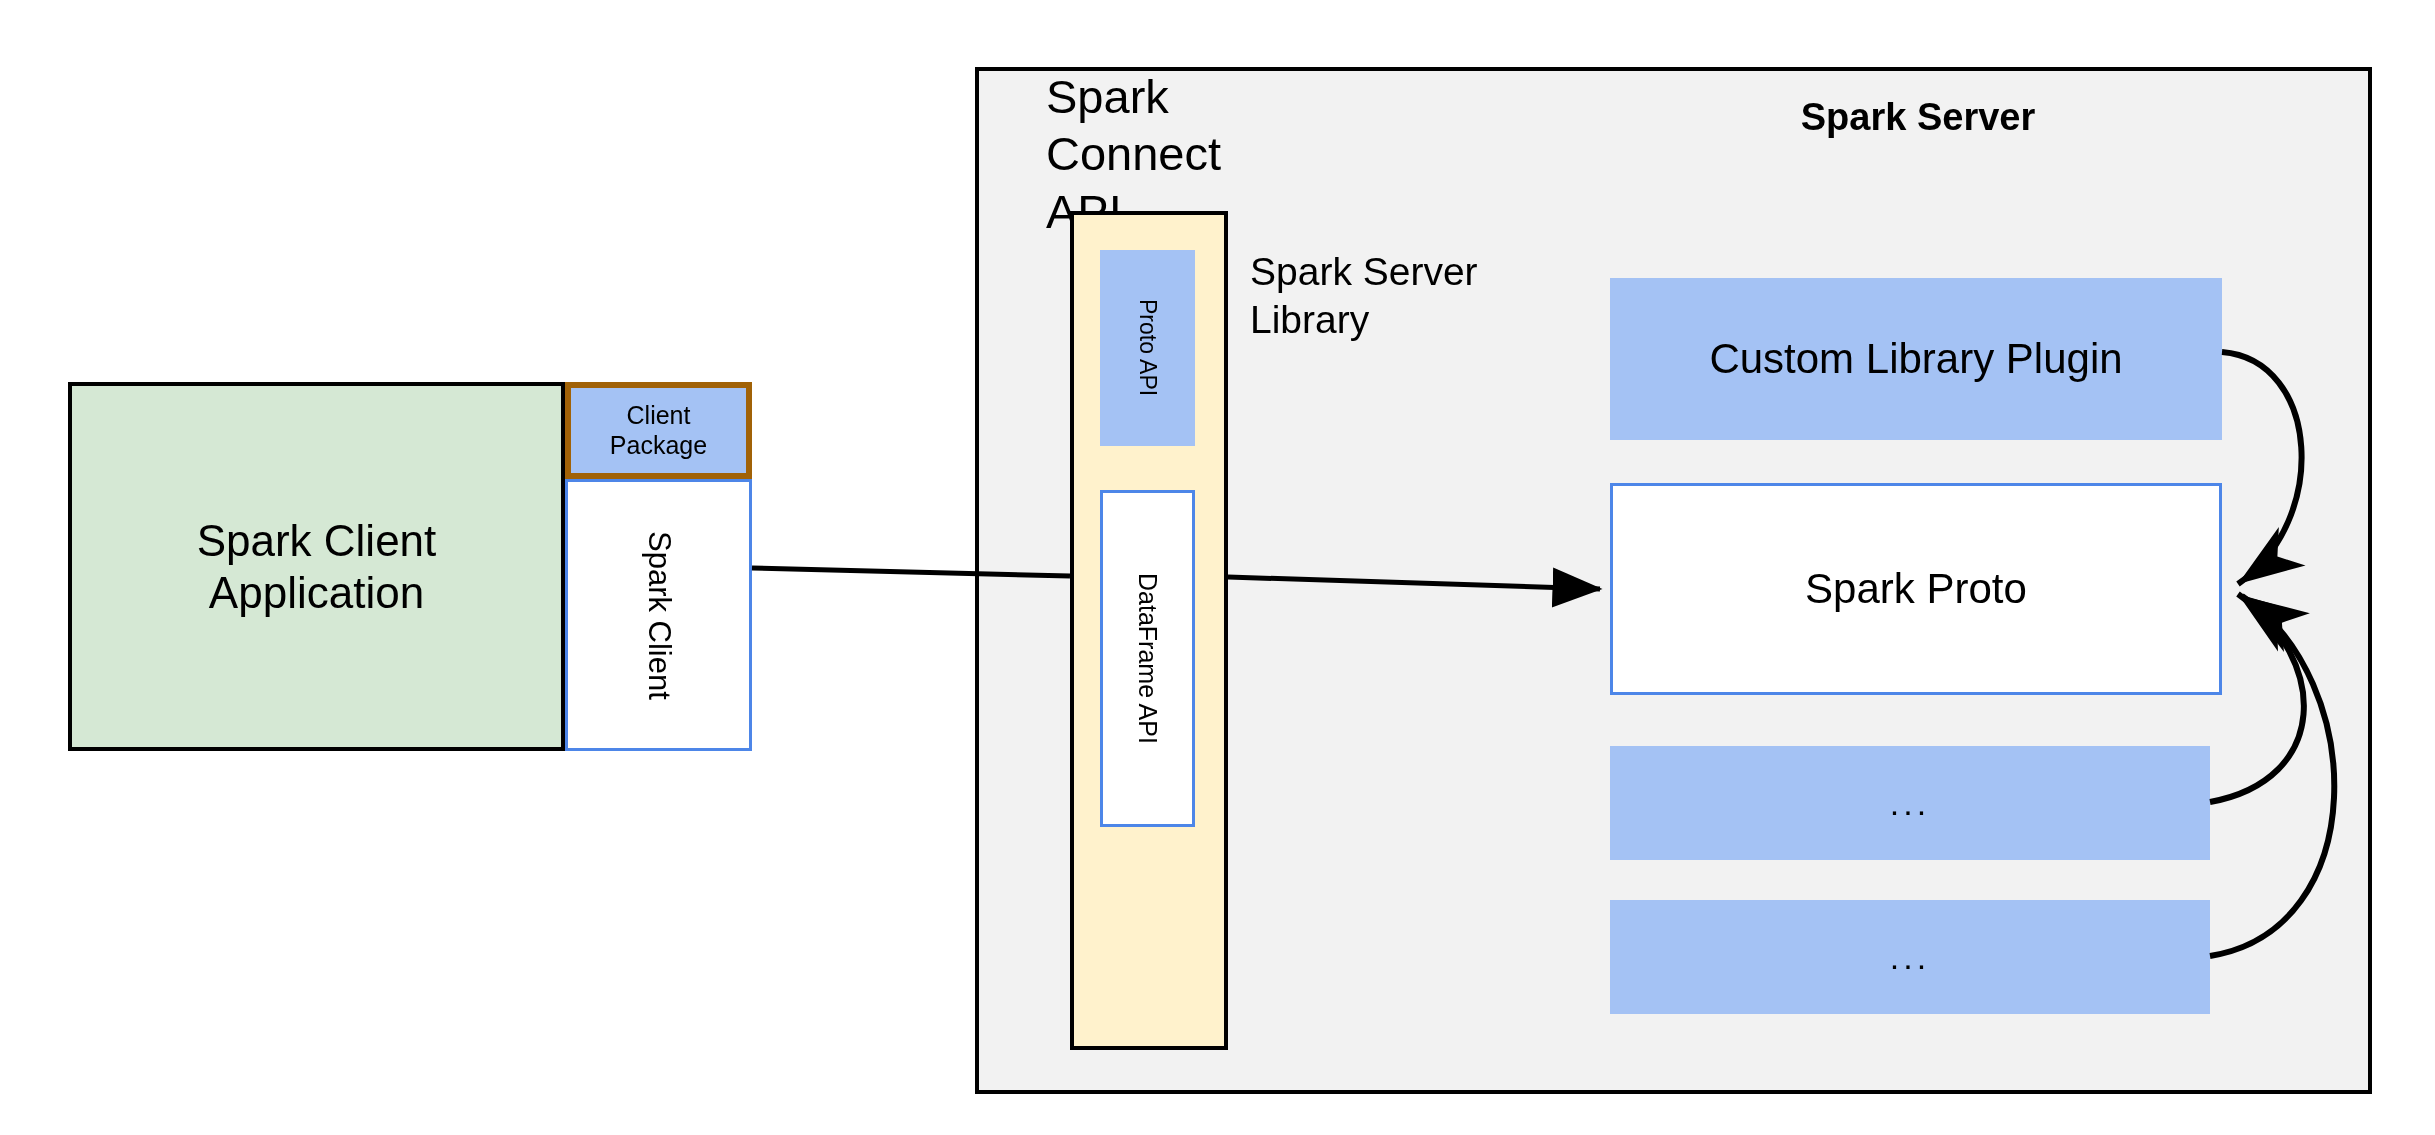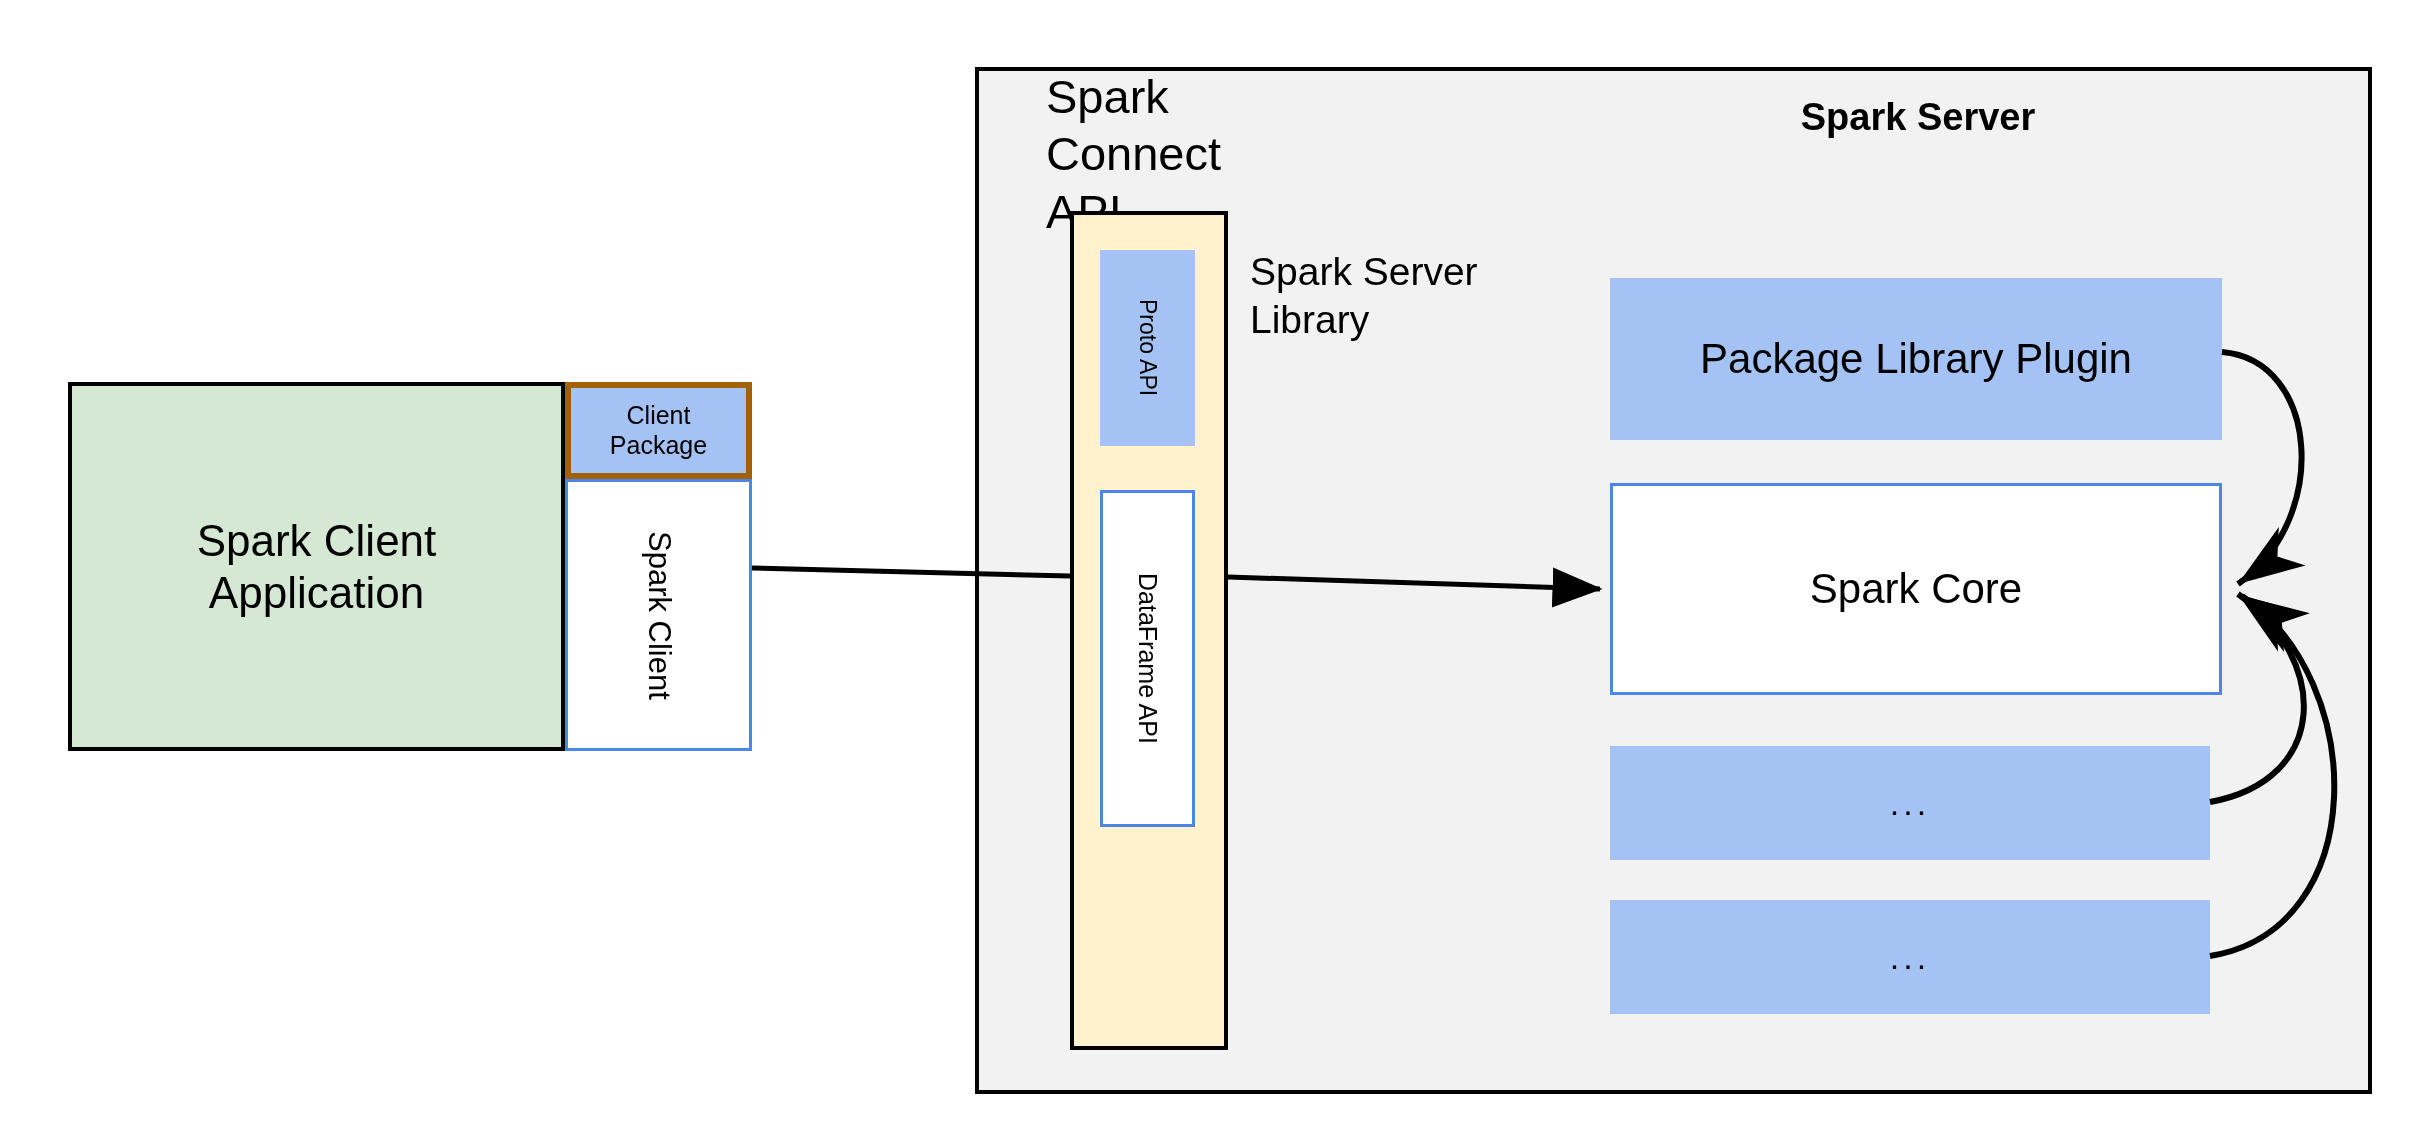--- a/index.html
+++ b/index.html
@@ -204,25 +204,25 @@
 
   <div class="box" id="proto-api">
     <span class="vert-text">Proto API</span>
   </div>
 
   <div class="box" id="dataframe-api">
     <span class="vert-text">DataFrame API</span>
   </div>
 
   <div class="box" id="custom-library-plugin">
-    <span>Package Library Plugin</span>
+    <span>Custom Library Plugin</span>
   </div>
 
   <div class="box" id="spark-core">
-    <span>Spark Core</span>
+    <span>Spark Proto</span>
   </div>
 
   <div class="box" id="ellipsis-box-1">
     <span>...</span>
   </div>
 
   <div class="box" id="ellipsis-box-2">
     <span>...</span>
   </div>
 

